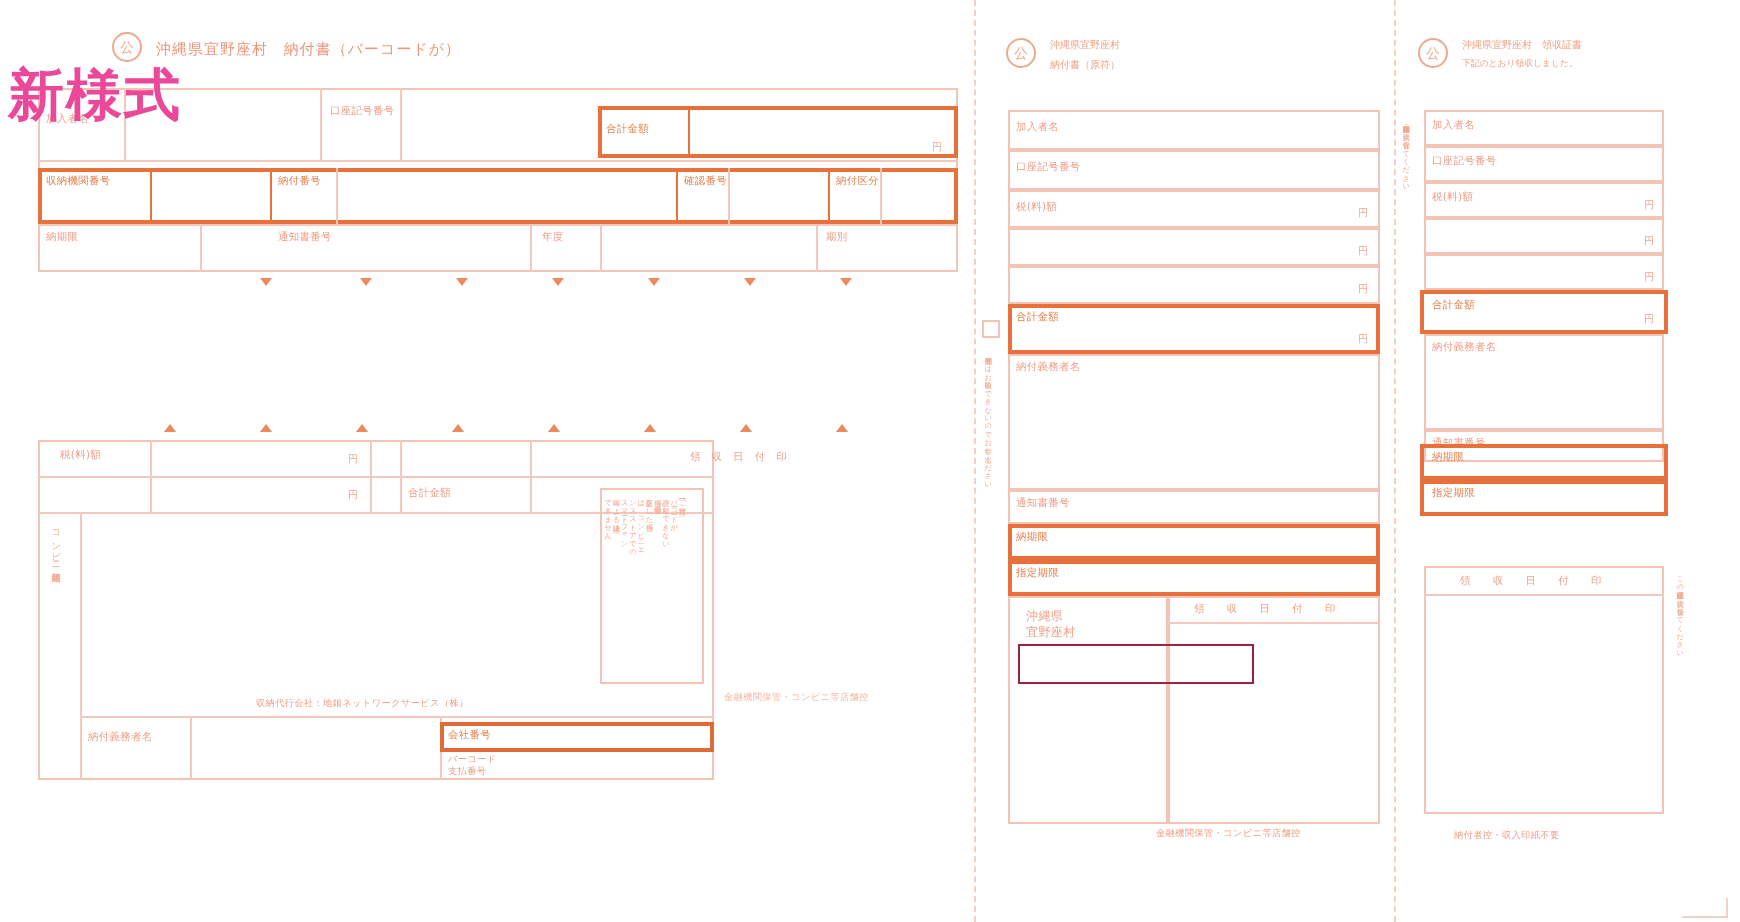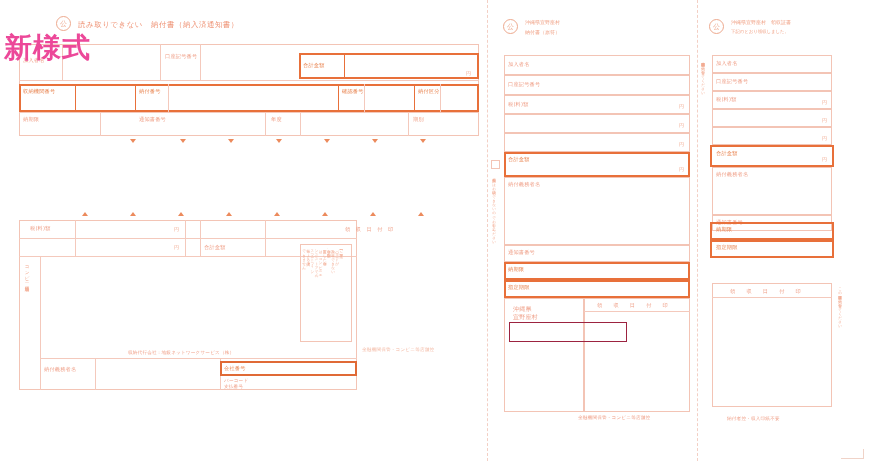--- a/index.html
+++ b/index.html
@@ -75,21 +75,21 @@
 <div id="sheet">
 
   <div class="perf" style="left:487px;"></div>
   <div class="perf" style="left:697px;"></div>
 
   <div>
 
     <div class="crest" style="left:56px;top:16px;width:15px;height:15px;">
       <span>公</span>
     </div>
-    <div class="title" style="left:78px;top:20px;">読み取りできない　納付書（納入済通知書）</div>
+    <div class="title" style="left:78px;top:20px;">沖縄県宜野座村　納付書（バーコードが）</div>
 
     <div class="box" style="left:19px;top:44px;width:460px;height:92px;"></div>
 
     <div class="ln h" style="left:19px;top:80px;width:460px;"></div>
     <div class="ln v" style="left:62px;top:44px;height:36px;"></div>
     <div class="ln v" style="left:160px;top:44px;height:36px;"></div>
     <div class="ln v" style="left:200px;top:44px;height:36px;"></div>
     <div class="lbl" style="left:23px;top:57px;">加入者名</div>
     <div class="lbl" style="left:165px;top:53px;">口座記号番号</div>
 

